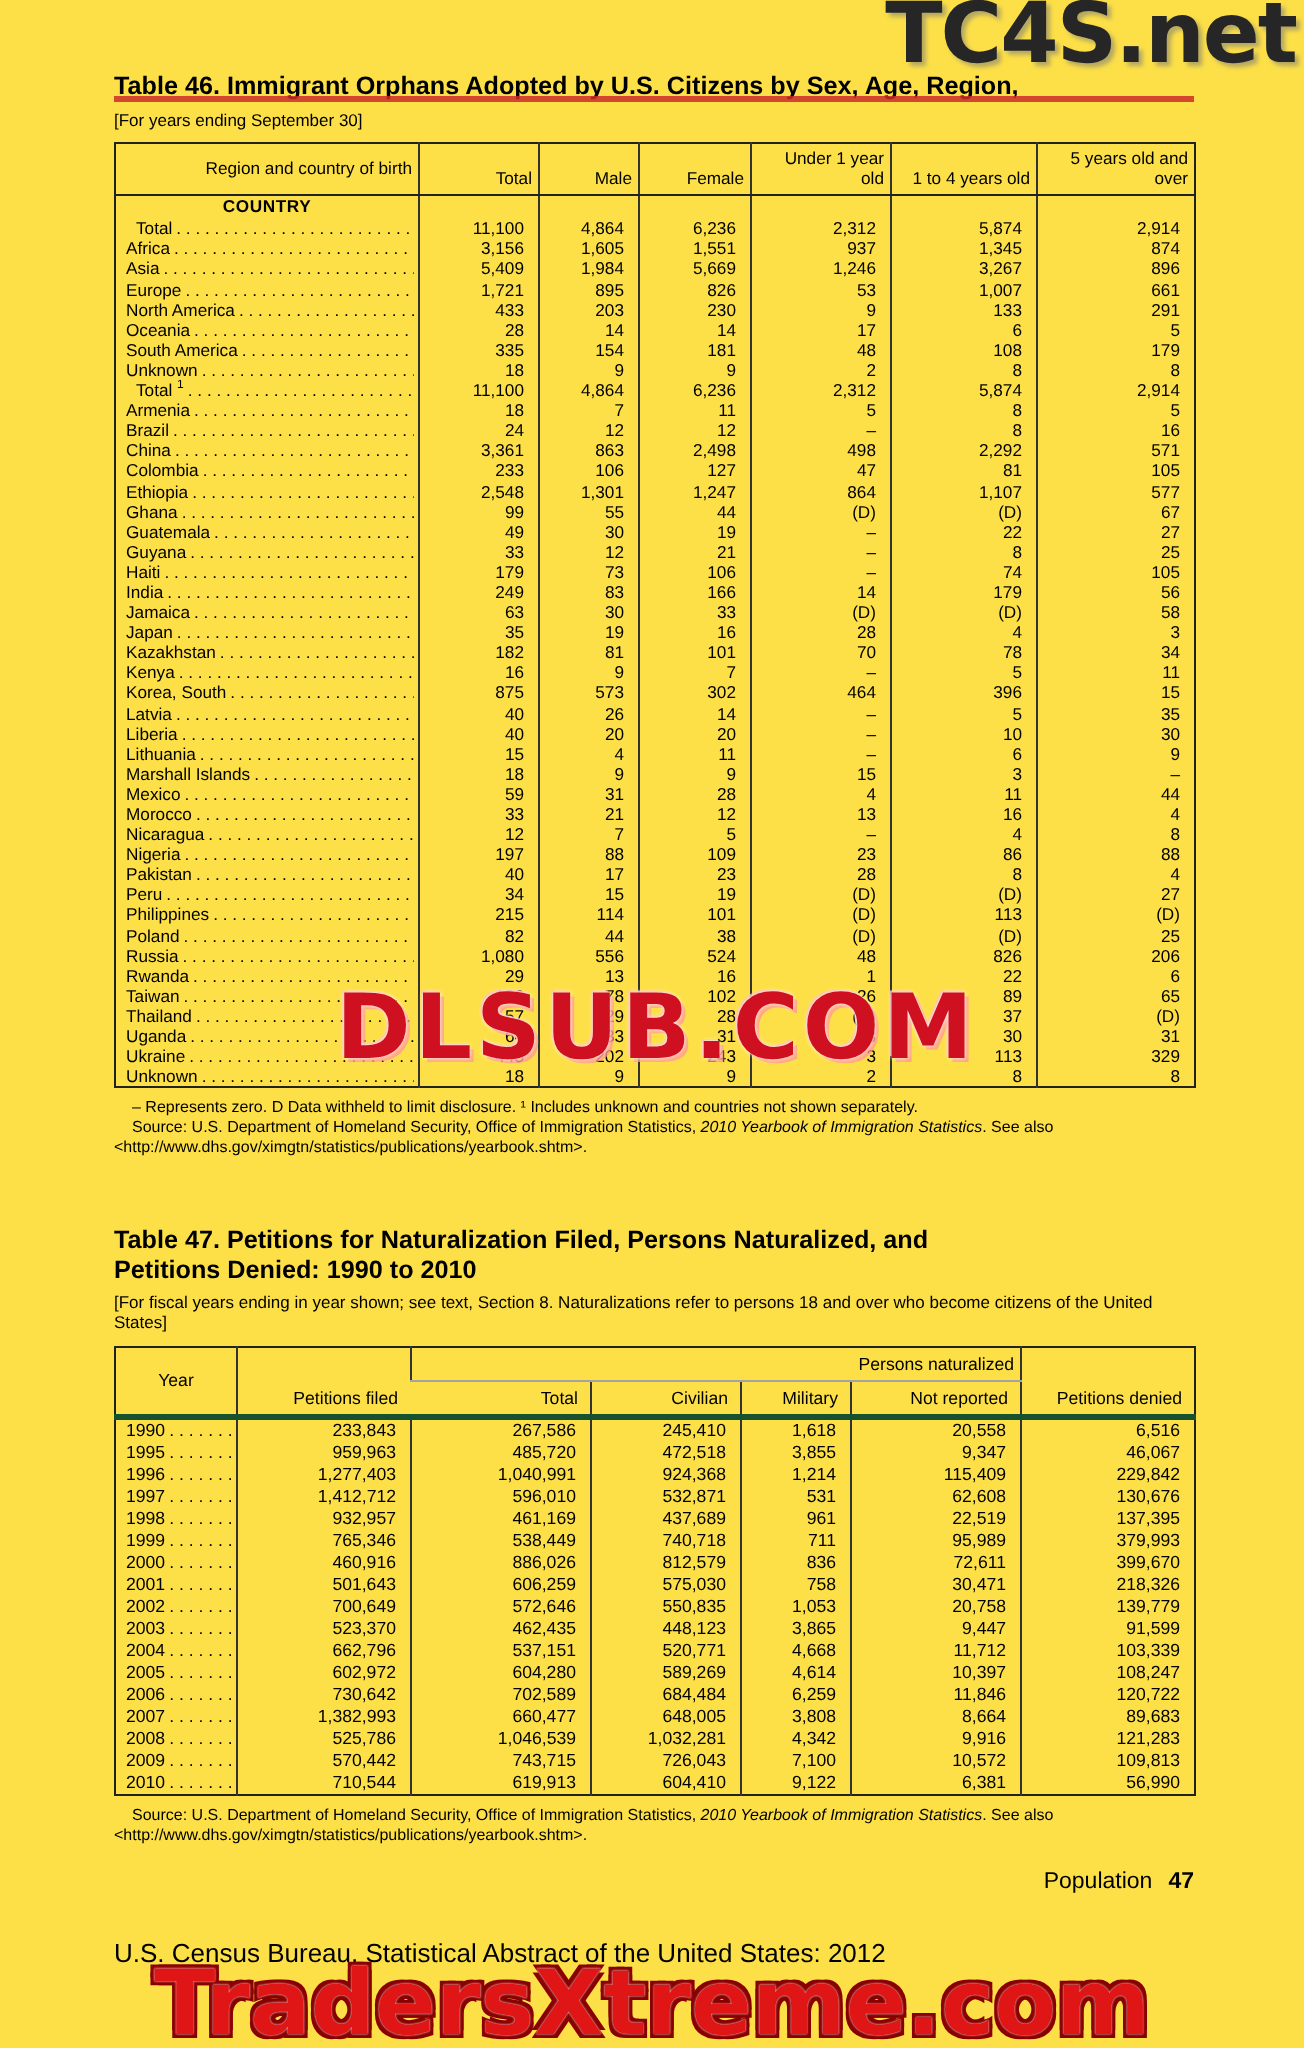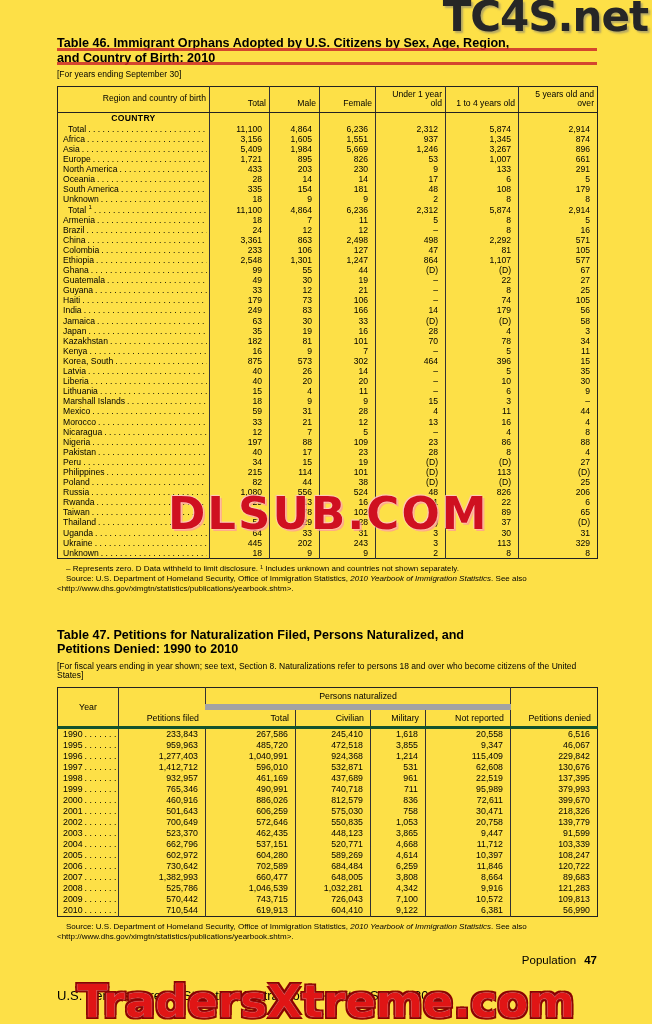--- a/index.html
+++ b/index.html
@@ -30,21 +30,21 @@
   #t46 .sechead{text-align:center;font-weight:bold;letter-spacing:.3px;line-height:11px;height:11px;}
   #t46 .total-row{font-weight:bold;}
   #t46 .total-row .stub{padding-left:10px;}
   .dots{flex:1;overflow:hidden;white-space:nowrap;margin:0 2px;}
   sup{font-size:6px;vertical-align:super;line-height:0;}
 
   
   #t47{font-size:8.8px;}
   #t47 thead th{text-align:right;vertical-align:bottom;line-height:10px;padding:3px 6px 3px 3px;}
   #t47 thead th.year-h{text-align:center;vertical-align:middle;padding:3px;}
-  #t47 thead th.group-h{text-align:center;vertical-align:middle;border-bottom:6px solid #a3a3a3;padding:3px;}
+  #t47 thead th.group-h{vertical-align:middle;border-bottom:1px solid #a3a3a3;padding:3px;}
   #t47 thead th.hb{border-bottom:3px solid #14532d;}
   #t47 tbody td{line-height:11px;height:11px;overflow:hidden;}
   #t47 .yr{display:flex;align-items:baseline;padding-left:5px;}
   #t47 .num{text-align:right;padding-right:7px;}
 
   
   .fnote{font-size:8px;line-height:10px;margin-top:5px;}
   .fnote p{margin:0;text-indent:9px;}
   .em{font-style:italic;}
 
@@ -68,21 +68,20 @@
 <body>
 
 <div class="page">
 
   <div class="wm-top">TC4S.net</div>
 
   <div class="content">
 
     <div class="t-title mt36">
       <span class="tl"><span>Table 46. Immigrant Orphans Adopted by U.S. Citizens by Sex, Age, Region,</span><span class="redbar"></span></span>
-      <span class="tl"><span>and Country of Birth: 2010</span><span class="redbar"></span></span>
     </div>
     <div class="bracket">[For years ending September 30]</div>
 
     <table id="t46" class="tbl">
       <colgroup>
         <col style="width:152px">
           <col style="width:60px">
           <col style="width:50px">
         <col style="width:56px">
           <col style="width:70px">
@@ -724,21 +723,21 @@
             <td class="num">961</td>
             <td class="num">22,519</td>
             <td class="num">137,395</td>
           </tr>
           <tr>
             <td class="yr">
               <span class="lbl">1999</span>
               <span class="dots">. . . . . . . . . . . . . . . . . . . . . . . . . . . . . . . . . . . . . . . . . . . . . . . . . . . . . . . . . . . . . . . . . . . . . . . . . . . . . . . . </span>
             </td>
             <td class="num">765,346</td>
-            <td class="num">490,991</td>
+            <td class="num">538,449</td>
             <td class="num">740,718</td>
             <td class="num">711</td>
             <td class="num">95,989</td>
             <td class="num">379,993</td>
           </tr>
           <tr>
             <td class="yr">
               <span class="lbl">2000</span>
               <span class="dots">. . . . . . . . . . . . . . . . . . . . . . . . . . . . . . . . . . . . . . . . . . . . . . . . . . . . . . . . . . . . . . . . . . . . . . . . . . . . . . . . </span>
             </td>

